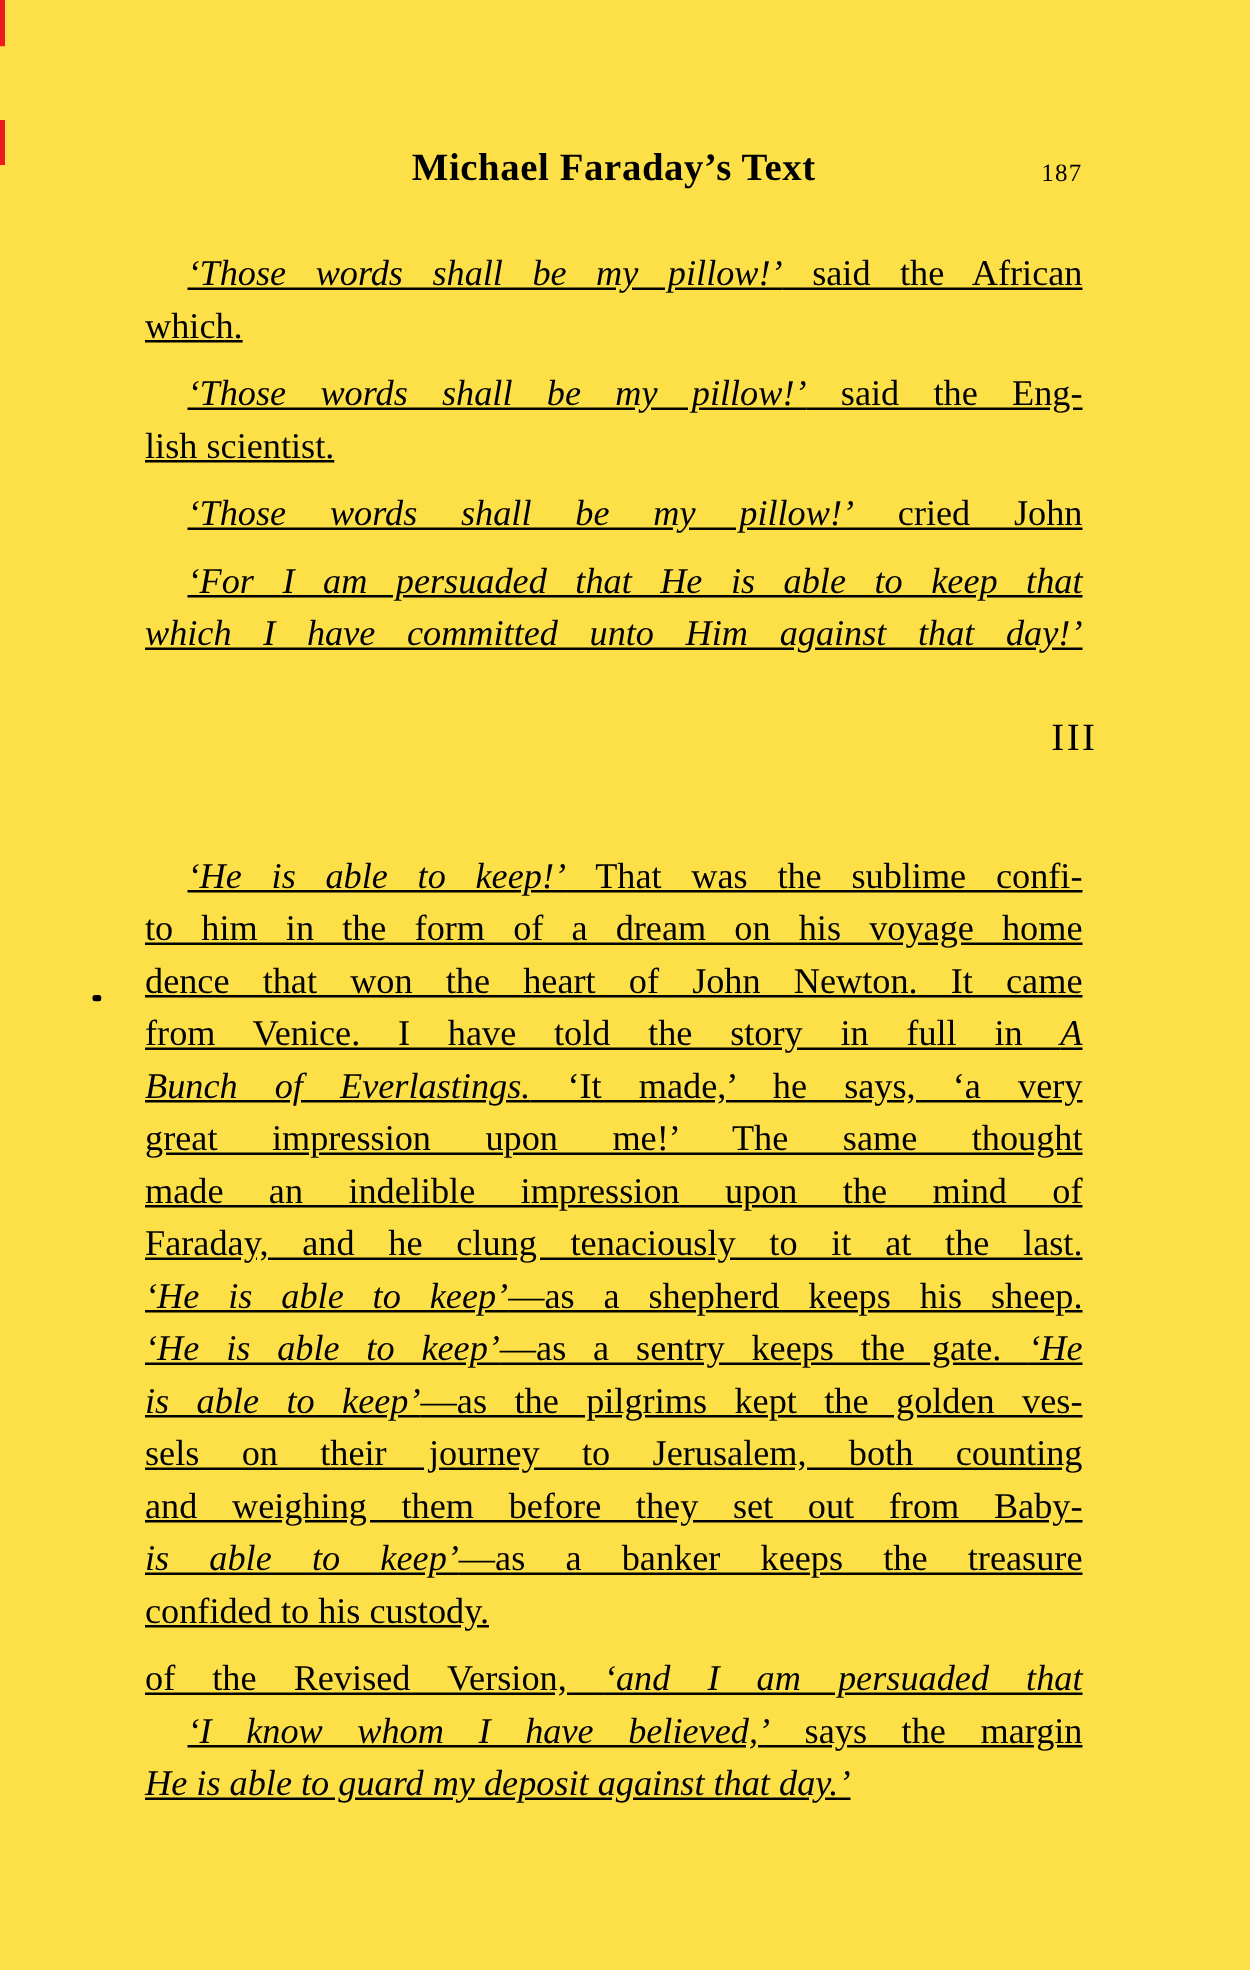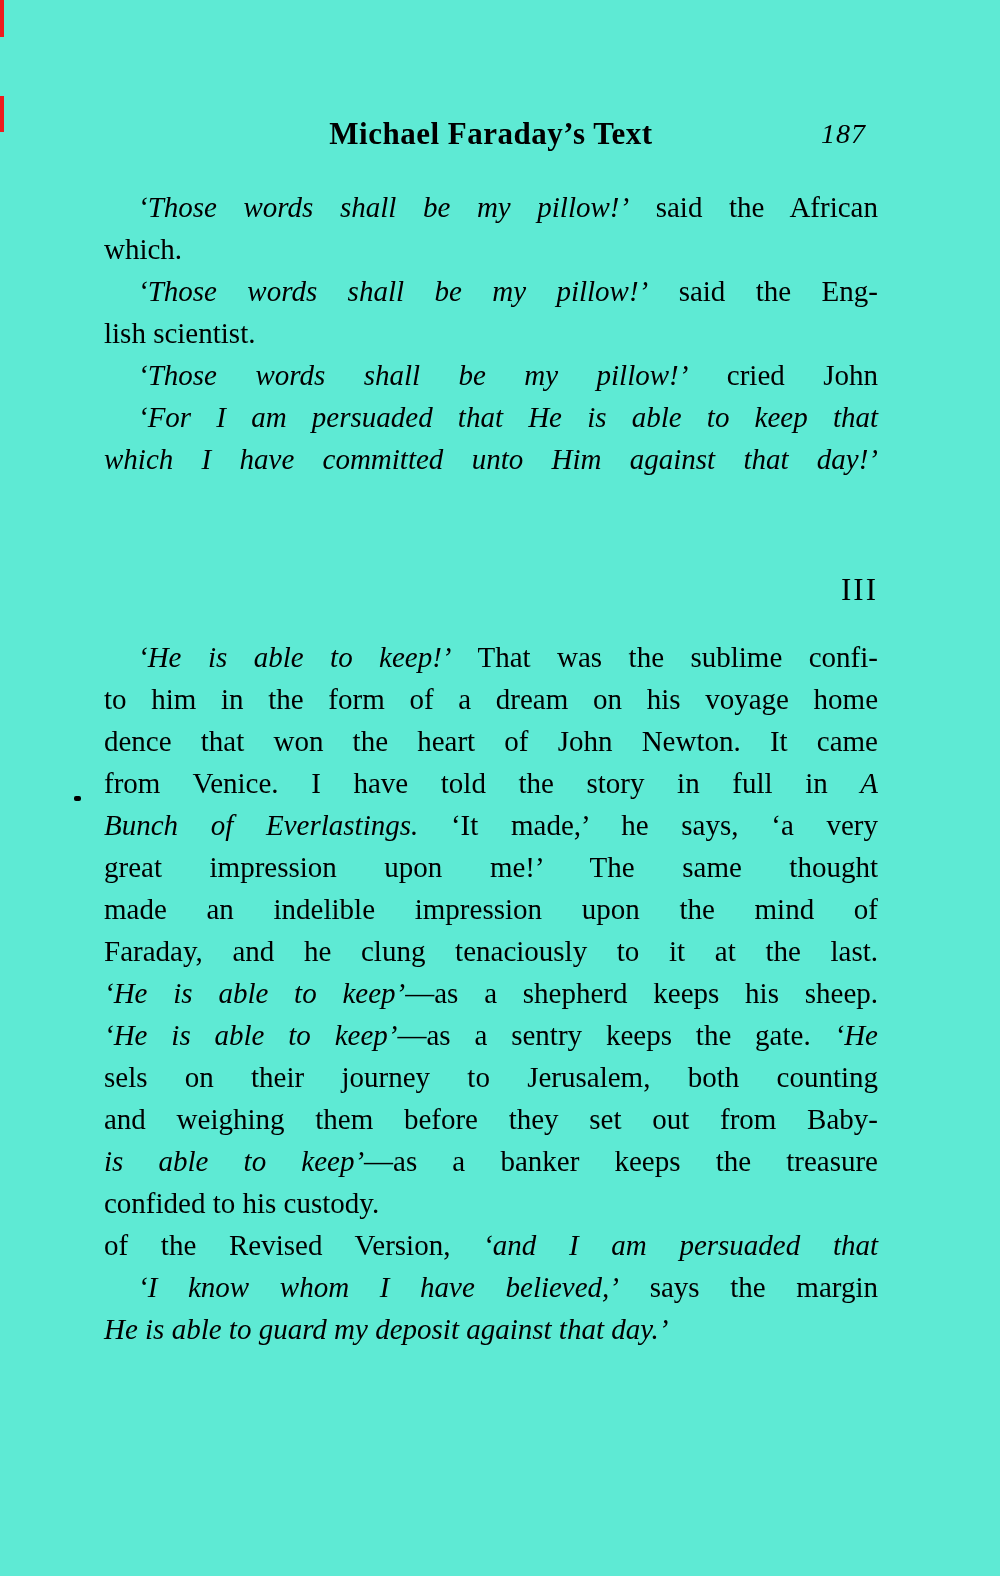--- a/index.html
+++ b/index.html
@@ -1,20 +1,20 @@
 <!DOCTYPE html>
 <html><head>
 <meta charset="utf-8">
 <style>
   html, body { margin: 0; padding: 0; background: #ffffff; }
   .page {
     position: relative;
     width: 1000px;
     height: 1576px;
-    background: #5eead4;
+    background: #fde047;
     color: #000000;
     font-family: "Liberation Serif", "DejaVu Serif", serif;
     overflow: hidden;
   }
   .running-header {
     position: absolute;
     top: 116px;
     left: 104px;
     width: 774px;
     height: 44px;
@@ -22,43 +22,42 @@
   .running-title {
     display: block;
     text-align: center;
     font-weight: bold;
     font-size: 31px;
     letter-spacing: 0.5px;
   }
   .page-number {
     position: absolute;
     right: 12px;
-    top: 2px;
-    font-size: 28px;
+    top: 12px;
+    font-size: 20px;
     letter-spacing: 1px;
-    font-style: italic;
   }
   .text-block {
     position: absolute;
     left: 104px;
     width: 774px;
     font-size: 29px;
   }
   .block-intro { top: 186px; }
-  .block-body  { top: 636px; }
+  .block-body  { top: 668px; }
   .section-heading {
     position: absolute;
     top: 572px;
     left: 104px;
     width: 774px;
     text-align: right;
     font-size: 31px;
     letter-spacing: 2px;
   }
-  .para { margin: 0; }
+  .para { margin: 12px; text-decoration: underline; }
   .line {
     height: 42px;
     line-height: 42px;
     text-align: justify;
     text-align-last: justify;
     -moz-text-align-last: justify;
     white-space: normal;
   }
   .line.first { padding-left: 34px; }
   .line.last {
@@ -104,20 +103,21 @@
         <div class="line first"><em>‘He is able to keep!’</em><span> That was the sublime confi-</span></div>
         <div class="line"><span>to him in the form of a dream on his voyage home</span></div>
         <div class="line"><span>dence that won the heart of John Newton. It came</span></div>
         <div class="line"><span>from Venice. I have told the story in full in </span><em>A</em></div>
         <div class="line"><em>Bunch of Everlastings.</em><span> ‘It made,’ he says, ‘a very</span></div>
         <div class="line"><span>great impression upon me!’ The same thought</span></div>
         <div class="line"><span>made an indelible impression upon the mind of</span></div>
         <div class="line"><span>Faraday, and he clung tenaciously to it at the last.</span></div>
         <div class="line"><em>‘He is able to keep’</em><span>—as a shepherd keeps his sheep.</span></div>
         <div class="line"><em>‘He is able to keep’</em><span>—as a sentry keeps the gate. </span><em>‘He</em></div>
+        <div class="line"><em>is able to keep’</em><span>—as the pilgrims kept the golden ves-</span></div>
         <div class="line"><span>sels on their journey to Jerusalem, both counting</span></div>
         <div class="line"><span>and weighing them before they set out from Baby-</span></div>
         <div class="line"><em>is able to keep’</em><span>—as a banker keeps the treasure</span></div>
         <div class="line last"><span>confided to his custody.</span></div>
       </div>
       <div class="para">
         <div class="line"><span>of the Revised Version, </span><em>‘and I am persuaded that</em></div>
         <div class="line first"><em>‘I know whom I have believed,’</em><span> says the margin</span></div>
         <div class="line last"><em>He is able to guard my deposit against that day.’</em></div>
       </div>

